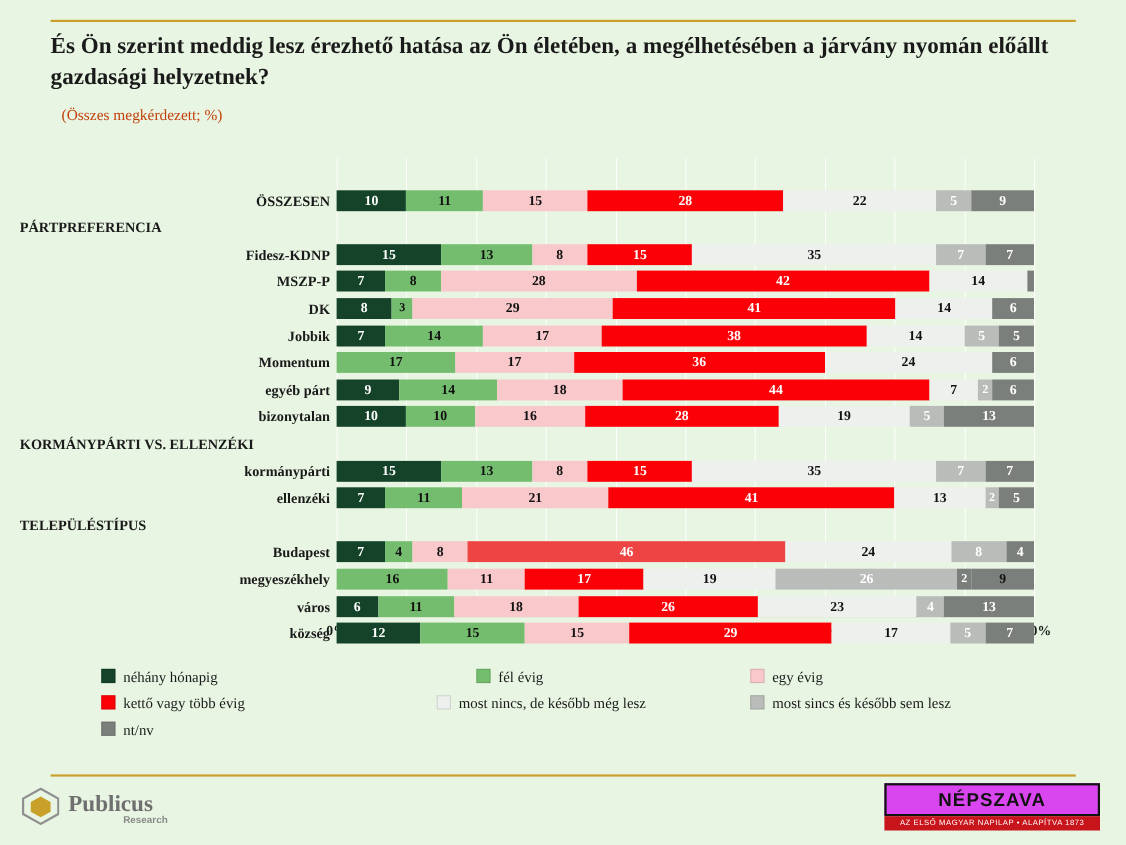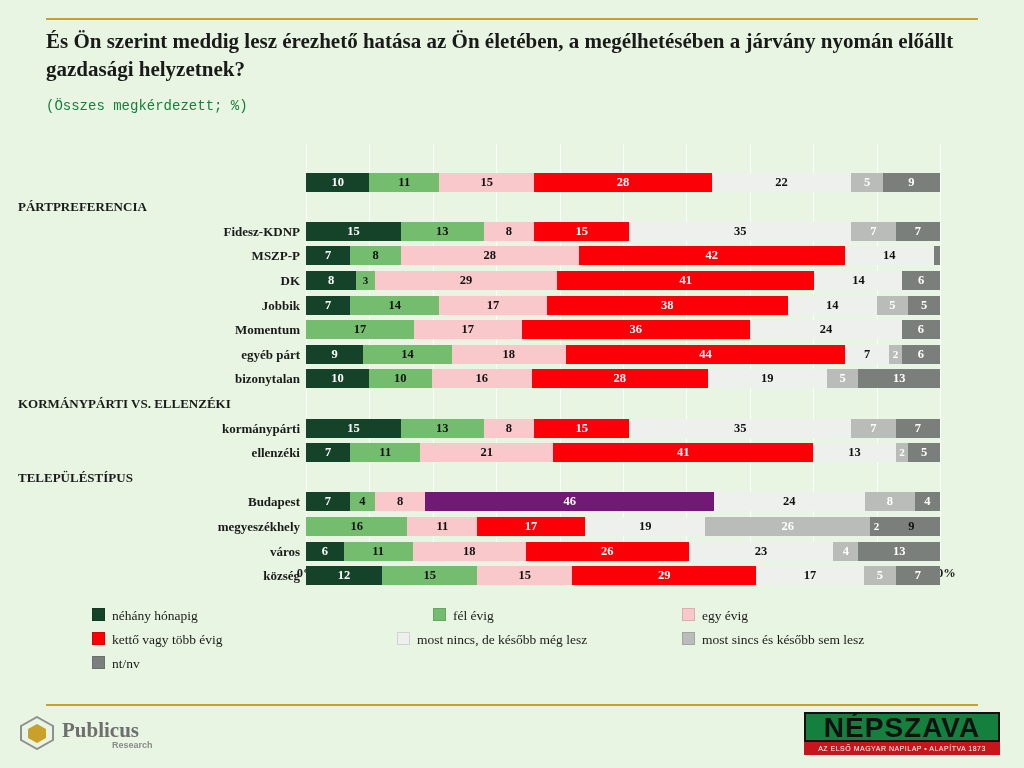--- a/index.html
+++ b/index.html
@@ -39,24 +39,24 @@
     left: 46px; top: 28px;
     width: 930px;
     font-size: 21px;
     font-weight: bold;
     line-height: 1.32;
     color: #1a1a1a;
     font-family: "Liberation Serif", serif;
   }
   .subtitle {
     position: absolute;
-    left: 46px; top: 98px;
+    left: 56px; top: 98px;
     font-size: 14px;
-    color: #15803d;
-    font-family: Liberation Mono, monospace;
+    color: #c2410c;
+    font-family: Liberation Serif, serif;
   }
 
   
   .chart {
     position: absolute;
     left: 0; top: 136px;
     width: 1024px;
     height: 450px;
   }
   .plot {
@@ -200,27 +200,27 @@
     position: absolute;
     right: 24px;
     top: 712px;
     width: 196px;
     height: 44px;
   }
   .nep-top {
     position: absolute;
     left: 0; top: 0;
     width: 196px; height: 30px;
-    background: #15803d;
+    background: #d946ef;
     border: 2px solid #111;
     box-sizing: border-box;
     color: #111;
     font-family: "Liberation Sans", sans-serif;
     font-weight: bold;
-    font-size: 28px;
+    font-size: 17px;
     letter-spacing: 1px;
     text-align: center;
     line-height: 27px;
   }
   .nep-bot {
     position: absolute;
     left: 0; top: 30px;
     width: 196px; height: 13px;
     background: #c8151b;
     color: #fff;
@@ -237,20 +237,21 @@
 <div class="slide">
 
   <div class="top-rule"></div>
   <div class="bottom-rule"></div>
 
   <div class="title">És Ön szerint meddig lesz érezhető hatása az Ön életében, a megélhetésében a járvány nyomán előállt gazdasági helyzetnek?</div>
   <div class="subtitle">(Összes megkérdezett; %)</div>
 
   <div class="chart">
     <div class="labels" id="cat-labels">
+        <div class="cat-label" style="top: 28.6px;">ÖSSZESEN</div>
         <div class="group-label" style="top: 53.2px; text-align: center;">PÁRTPREFERENCIA</div>
         <div class="cat-label" style="top: 77.8px;">Fidesz-KDNP</div>
         <div class="cat-label" style="top: 102.4px;">MSZP-P</div>
         <div class="cat-label" style="top: 127px;">DK</div>
         <div class="cat-label" style="top: 176.2px;">Momentum</div>
         <div class="cat-label" style="top: 151.6px;">Jobbik</div>
         <div class="cat-label" style="top: 200.8px;">egyéb párt</div>
         <div class="cat-label" style="top: 225.4px;">bizonytalan</div>
         <div class="group-label" style="top: 250px; font-family: Liberation Serif, serif;">KORMÁNYPÁRTI VS. ELLENZÉKI</div>
         <div class="cat-label" style="top: 274.6px;">kormánypárti</div>
@@ -506,21 +507,21 @@
         <div class="row" style="top: 348.4px;">
           <div class="seg" style="left: 0%; width: 6.93069%; background: rgb(20, 67, 42); color: rgb(255, 255, 255);">
             <span>7</span>
           </div>
           <div class="seg" style="left: 6.93069%; width: 3.9604%; background: rgb(116, 189, 110);">
             <span>4</span>
           </div>
           <div class="seg" style="left: 10.8911%; width: 7.92079%; background: rgb(249, 200, 203);">
             <span>8</span>
           </div>
-          <div class="seg" style="left: 18.8119%; width: 45.5446%; background: #701a75; color: rgb(255, 255, 255);">
+          <div class="seg" style="left: 18.8119%; width: 45.5446%; background: #ef4444; color: rgb(255, 255, 255);">
             <span>46</span>
           </div>
           <div class="seg" style="left: 64.3564%; width: 23.7624%; background: rgb(238, 240, 238);">
             <span>24</span>
           </div>
           <div class="seg" style="left: 88.1188%; width: 7.92079%; background: rgb(185, 188, 185); color: rgb(255, 255, 255);">
             <span>8</span>
           </div>
           <div class="seg" style="left: 96.0396%; width: 3.9604%; background: rgb(123, 127, 123); color: rgb(255, 255, 255);">
             <span>4</span>

